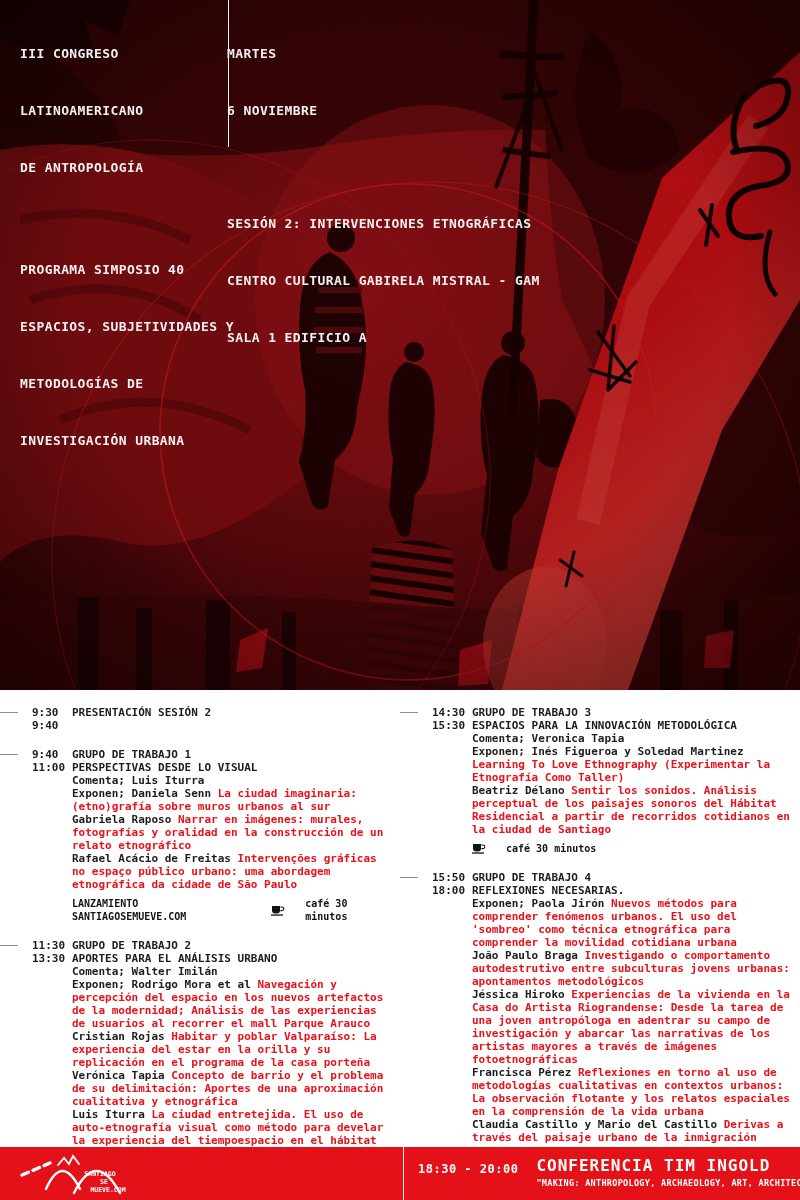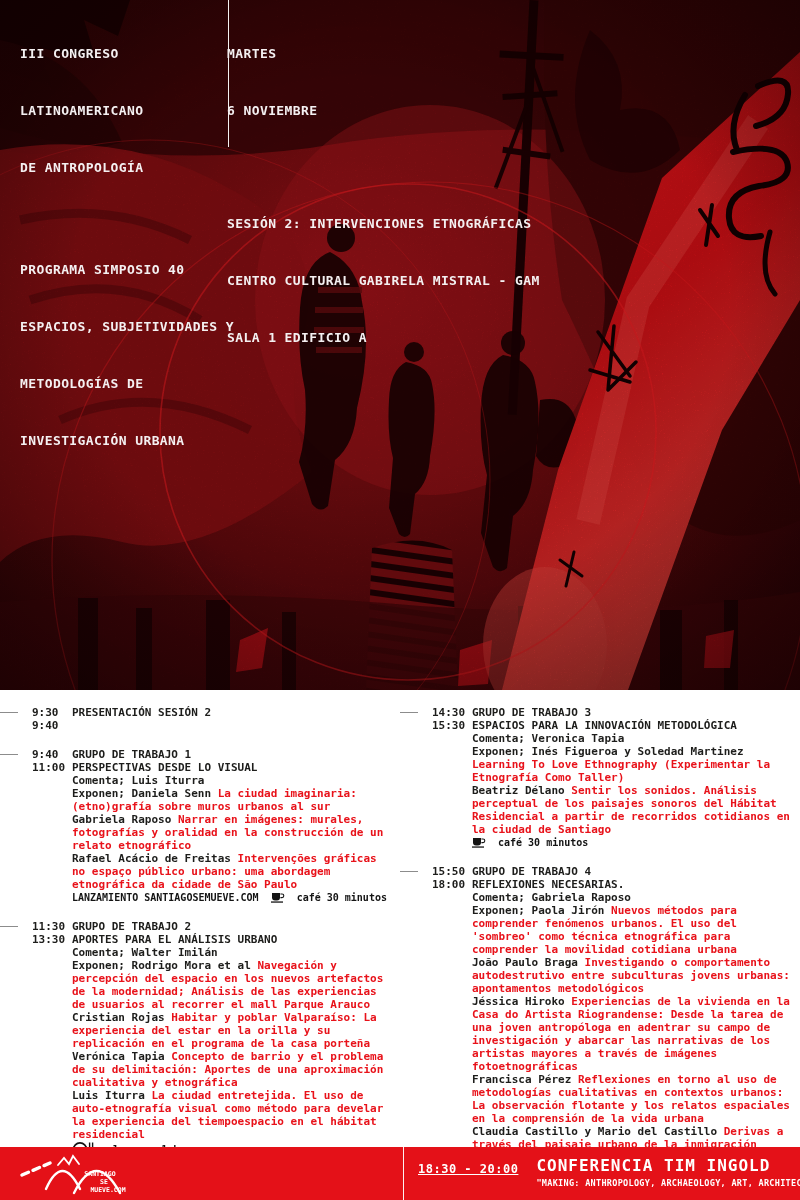--- a/index.html
+++ b/index.html
@@ -23,29 +23,29 @@
   .sch-col{width:400px;box-sizing:border-box;}
   .session{display:flex;margin-bottom:16px;}
   .timecol{width:72px;position:relative;flex:none;box-sizing:border-box;padding-left:32px;
            font-size:11px;line-height:13px;font-weight:700;color:#1d1d1b;}
   .tick{position:absolute;left:0;top:6px;width:18px;height:1px;background:#8c8c8c;}
   .content{flex:1;padding-right:8px;font-size:11px;line-height:13px;font-weight:700;color:#1d1d1b;}
   .heading{color:#1d1d1b;}
   .entry{color:#1d1d1b;}
   .entry .red{color:#e8121a;}
   .entry .blk{color:#1d1d1b;text-align:right;}
-  .note{font-size:10px;display:flex;align-items:center;gap:12px;color:#141414;}
+  .note{margin-top:6px;font-size:10px;display:flex;align-items:center;gap:20px;color:#141414;}
   .note .ic{display:inline-flex;align-items:center;}
 
   
   .footer{position:absolute;left:0;top:1147px;width:800px;height:53px;background:#e41118;color:#ffffff;}
   .footer .fdiv{position:absolute;left:403px;top:0;width:1px;height:53px;background:rgba(255,255,255,0.95);}
   .flogo{position:absolute;left:14px;top:2px;}
   .fconf{position:absolute;left:418px;top:10px;display:flex;align-items:flex-start;}
-  .ftime{font-size:12px;font-weight:700;letter-spacing:0.5px;margin-right:18px;padding-top:5px;white-space:nowrap;text-decoration:underline;}
+  .ftime{font-size:12px;font-weight:700;letter-spacing:0.5px;margin-right:18px;padding-top:5px;white-space:nowrap;}
   .ftitle{font-size:16px;font-weight:700;letter-spacing:1px;line-height:18px;white-space:nowrap;}
   .fsub{font-size:8.5px;font-weight:700;letter-spacing:0.3px;margin-top:3px;white-space:nowrap;}
 </style>
 </head>
 <body>
 
 <div class="poster">
 
   <div class="photo">
     <svg width="800" height="690" viewBox="0 0 800 690">
@@ -263,21 +263,20 @@
         </div>
         <div class="session">
           <div class="timecol">
             <span class="tick"></span>
             <div>15:50</div>
             <div>18:00</div>
           </div>
           <div class="content">
             <div class="heading">GRUPO DE TRABAJO 4</div>
             <div class="heading">REFLEXIONES NECESARIAS.</div>
-            <div class="entry"><span class="blk">Comenta; Gabriela Raposo</span></div>
             <div class="entry"><span class="blk">Exponen; Paola Jirón </span><span class="red">Nuevos métodos para comprender fenómenos urbanos. El uso del 'sombreo' como técnica etnográfica para comprender la movilidad cotidiana urbana</span></div>
             <div class="entry"><span class="blk">João Paulo Braga </span><span class="red">Investigando o comportamento autodestrutivo entre subculturas jovens urbanas: apontamentos metodológicos</span></div>
             <div class="entry"><span class="blk">Jéssica Hiroko </span><span class="red">Experiencias de la vivienda en la Casa do Artista Riograndense: Desde la tarea de una joven antropóloga en adentrar su campo de investigación y abarcar las narrativas de los artistas mayores a través de imágenes fotoetnográficas</span></div>
             <div class="entry"><span class="blk">Francisca Pérez </span><span class="red">Reflexiones en torno al uso de metodologías cualitativas en contextos urbanos: La observación flotante y los relatos espaciales en la comprensión de la vida urbana</span></div>
             <div class="entry"><span class="blk">Claudia Castillo y Mario del Castillo </span><span class="red">Derivas a través del paisaje urbano de la inmigración</span></div>
           </div>
         </div>
       </div>
   </div>
 

